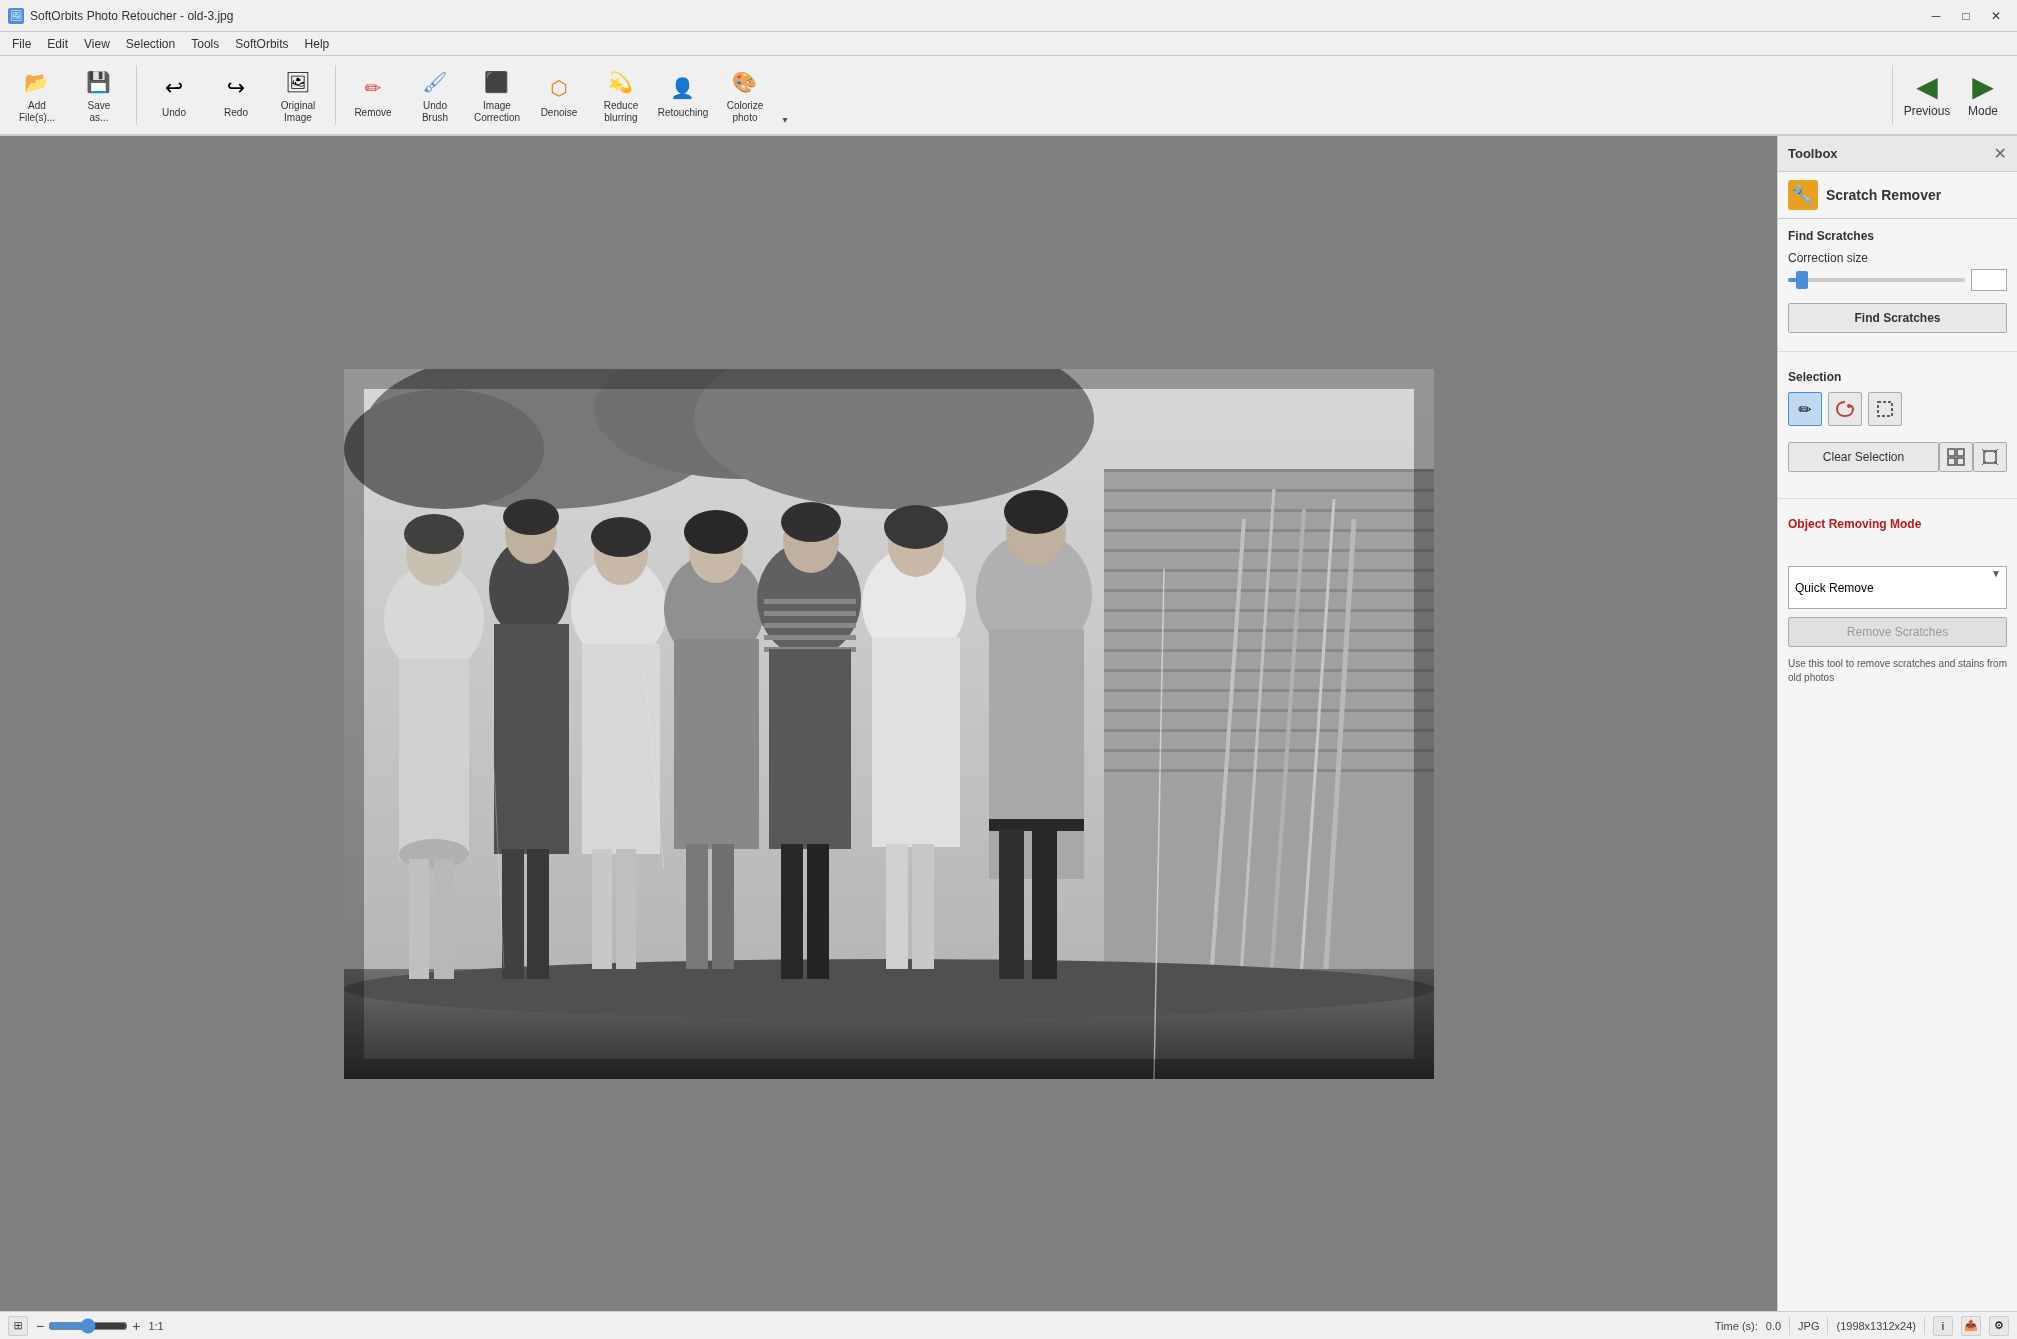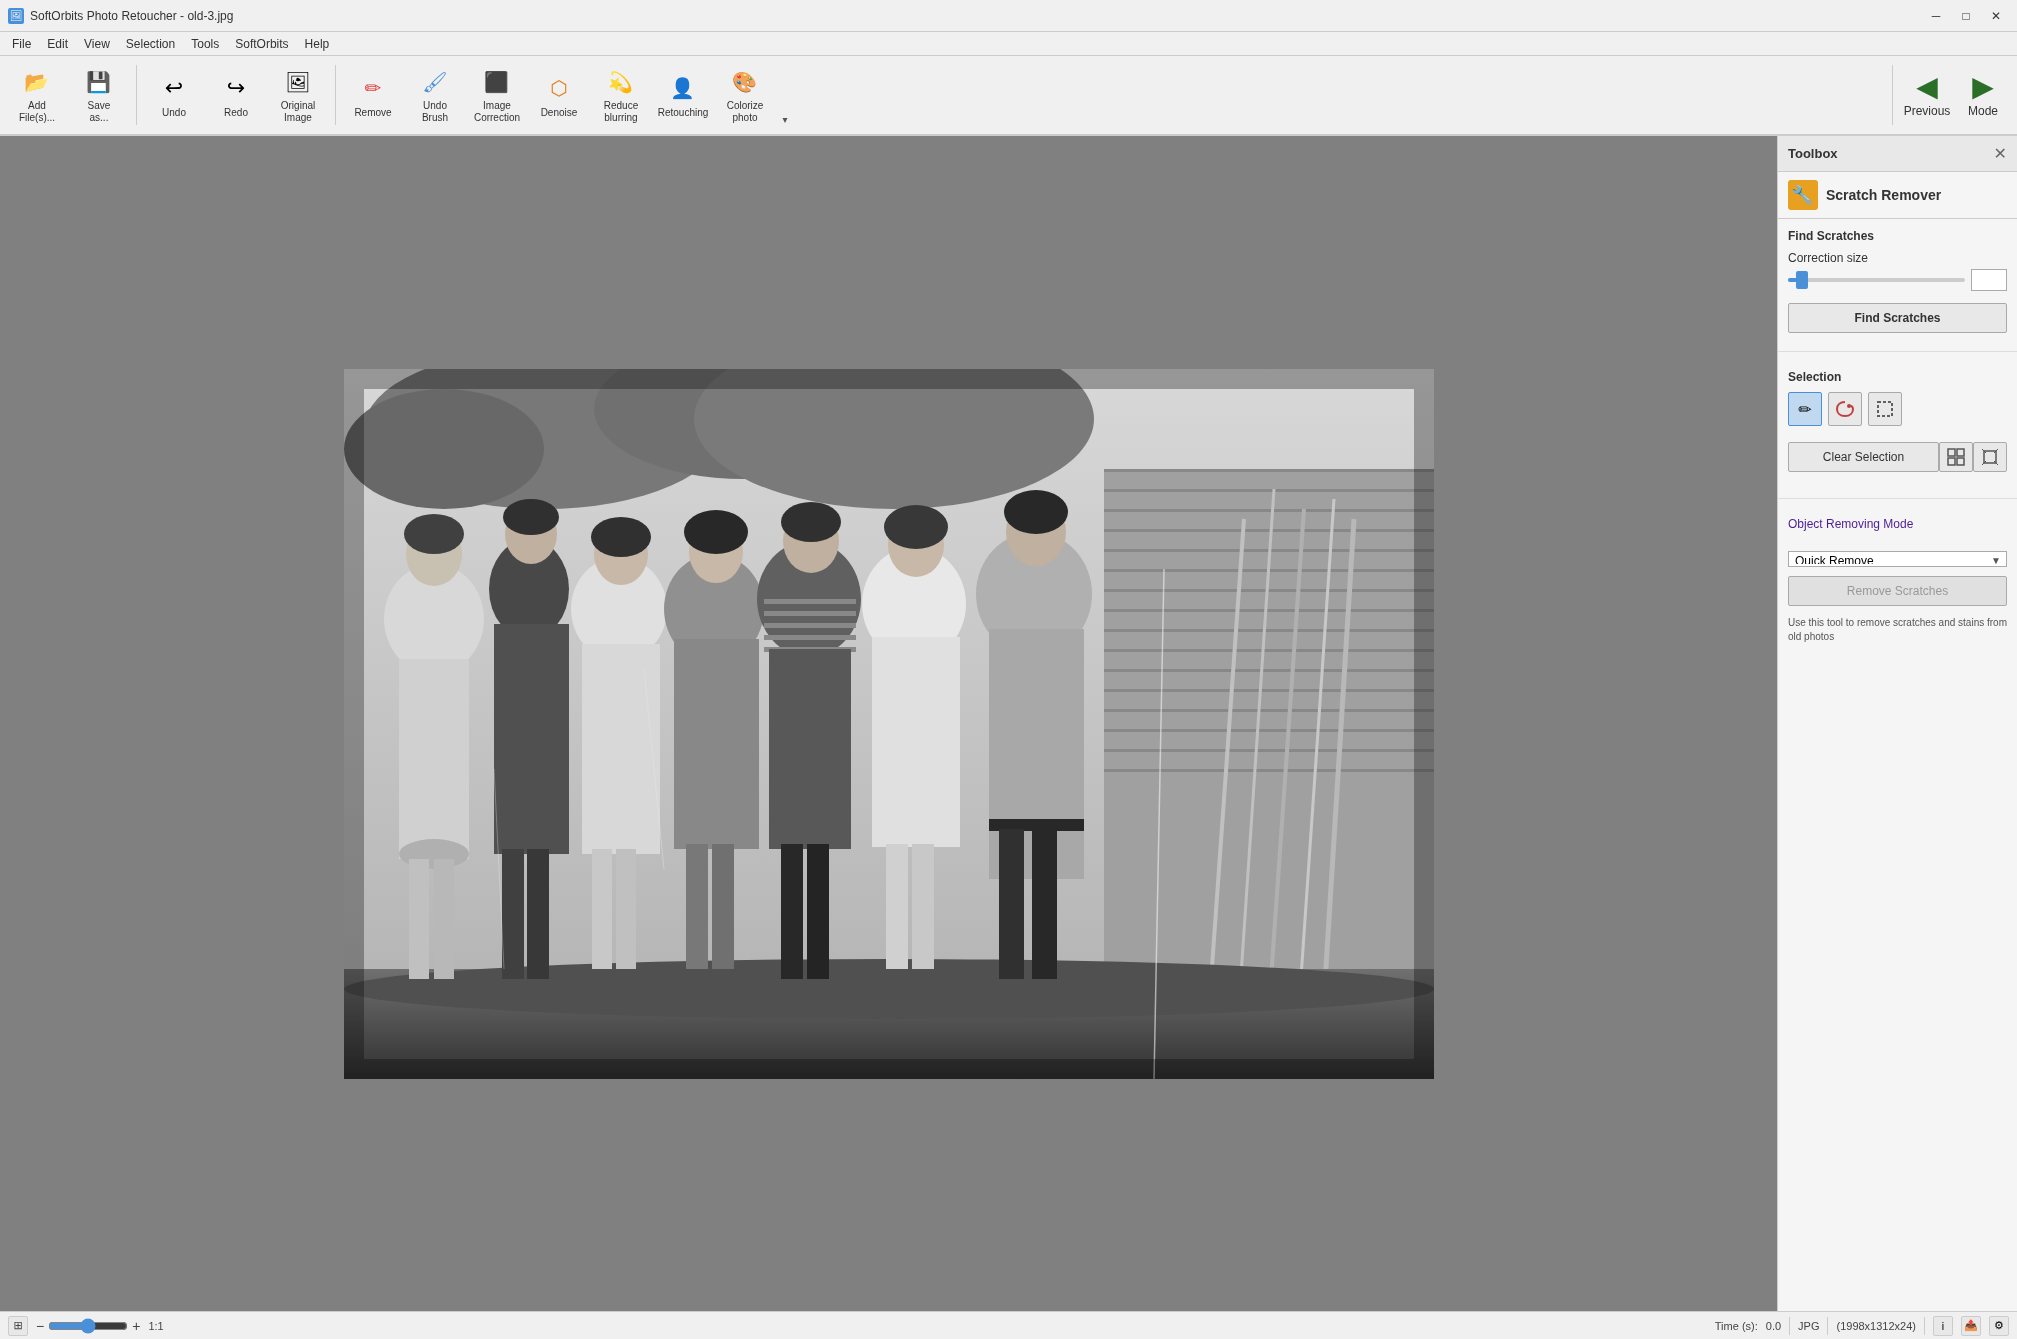--- a/index.html
+++ b/index.html
@@ -197,31 +197,32 @@
       border: 1px solid #aaa;
       border-radius: 2px;
       cursor: pointer;
       display: flex;
       align-items: center;
       justify-content: center;
       font-size: 14px;
     }
 
     
-    .mode-label { font-size: 12px; font-weight: normal; color: #4c1d95; margin-bottom: 20px; }
+    .mode-label { font-size: 12px; font-weight: bold; color: #b91c1c; margin-bottom: 6px; }
     .mode-select-wrap { position: relative; margin-bottom: 8px; }
     .mode-select {
       width: 100%;
-      height: 16px;
+      height: 43px;
       border: 1px solid #aaa;
       background: white;
       padding: 2px 20px 2px 6px;
       font-size: 12px;
       appearance: none;
       cursor: pointer;
+      margin-top: 29px;
     }
     .mode-select-arrow { position: absolute; right: 6px; top: 50%; transform: translateY(-50%); font-size: 10px; pointer-events: none; color: #555; }
 
     
     .remove-btn {
       width: 100%;
       height: 30px;
       background: #e0e0e0;
       border: 1px solid #aaa;
       border-radius: 2px;

